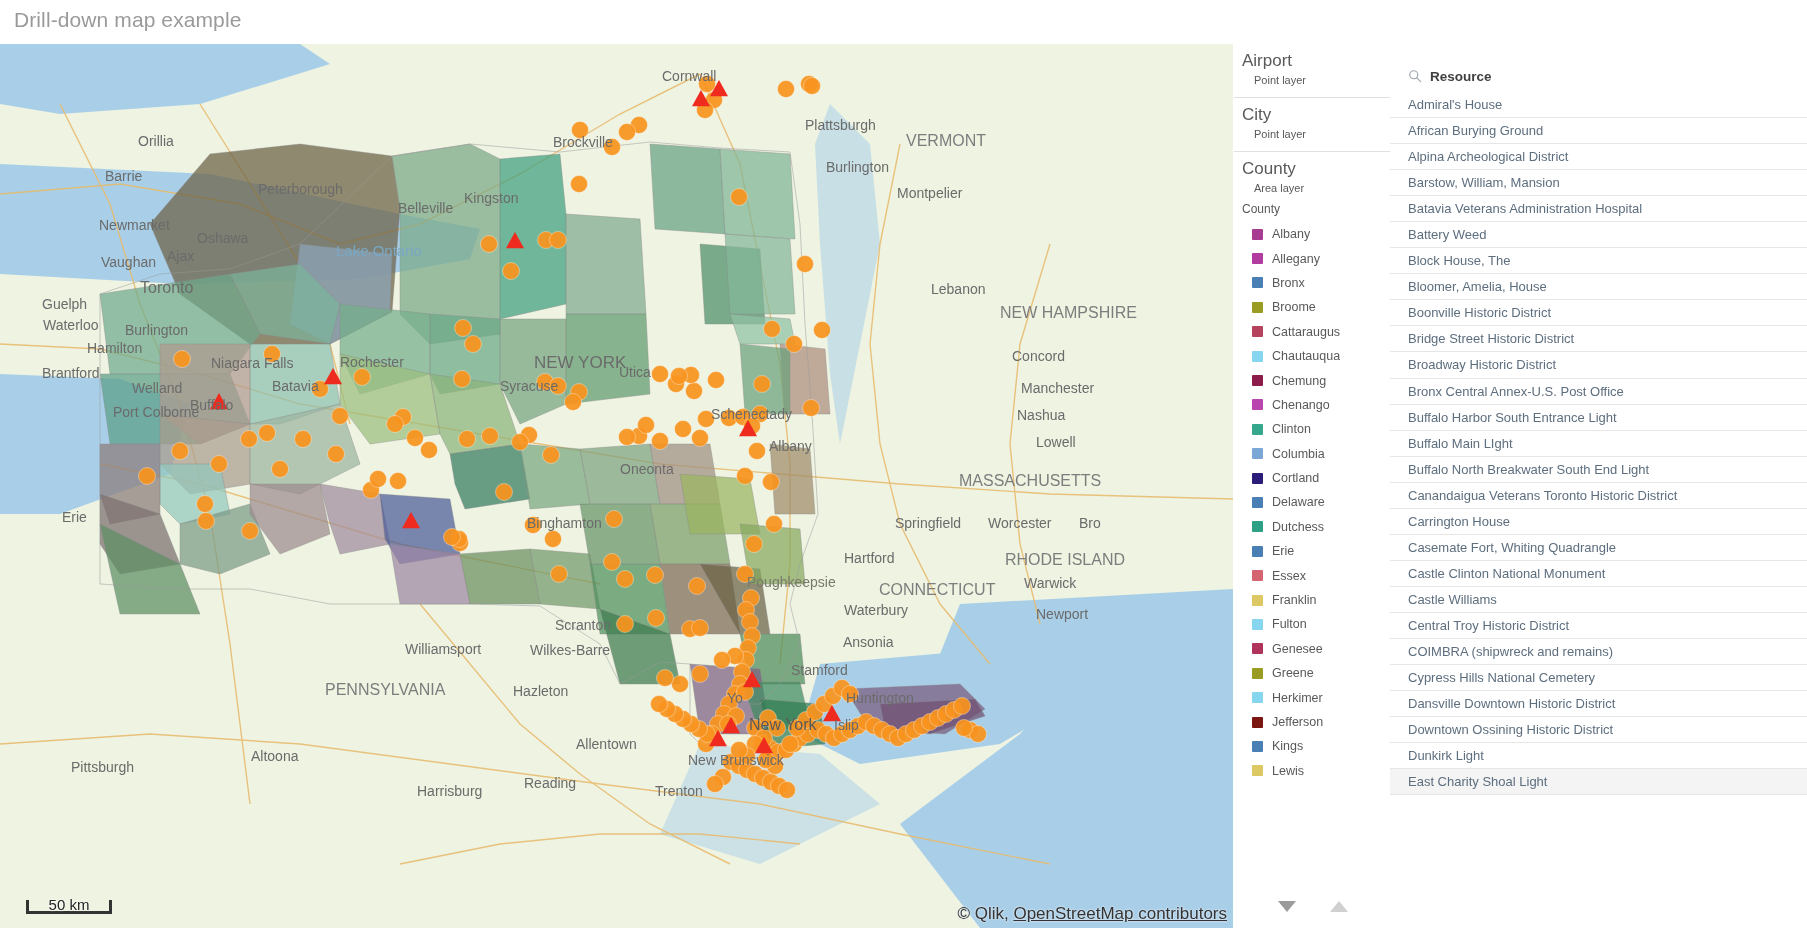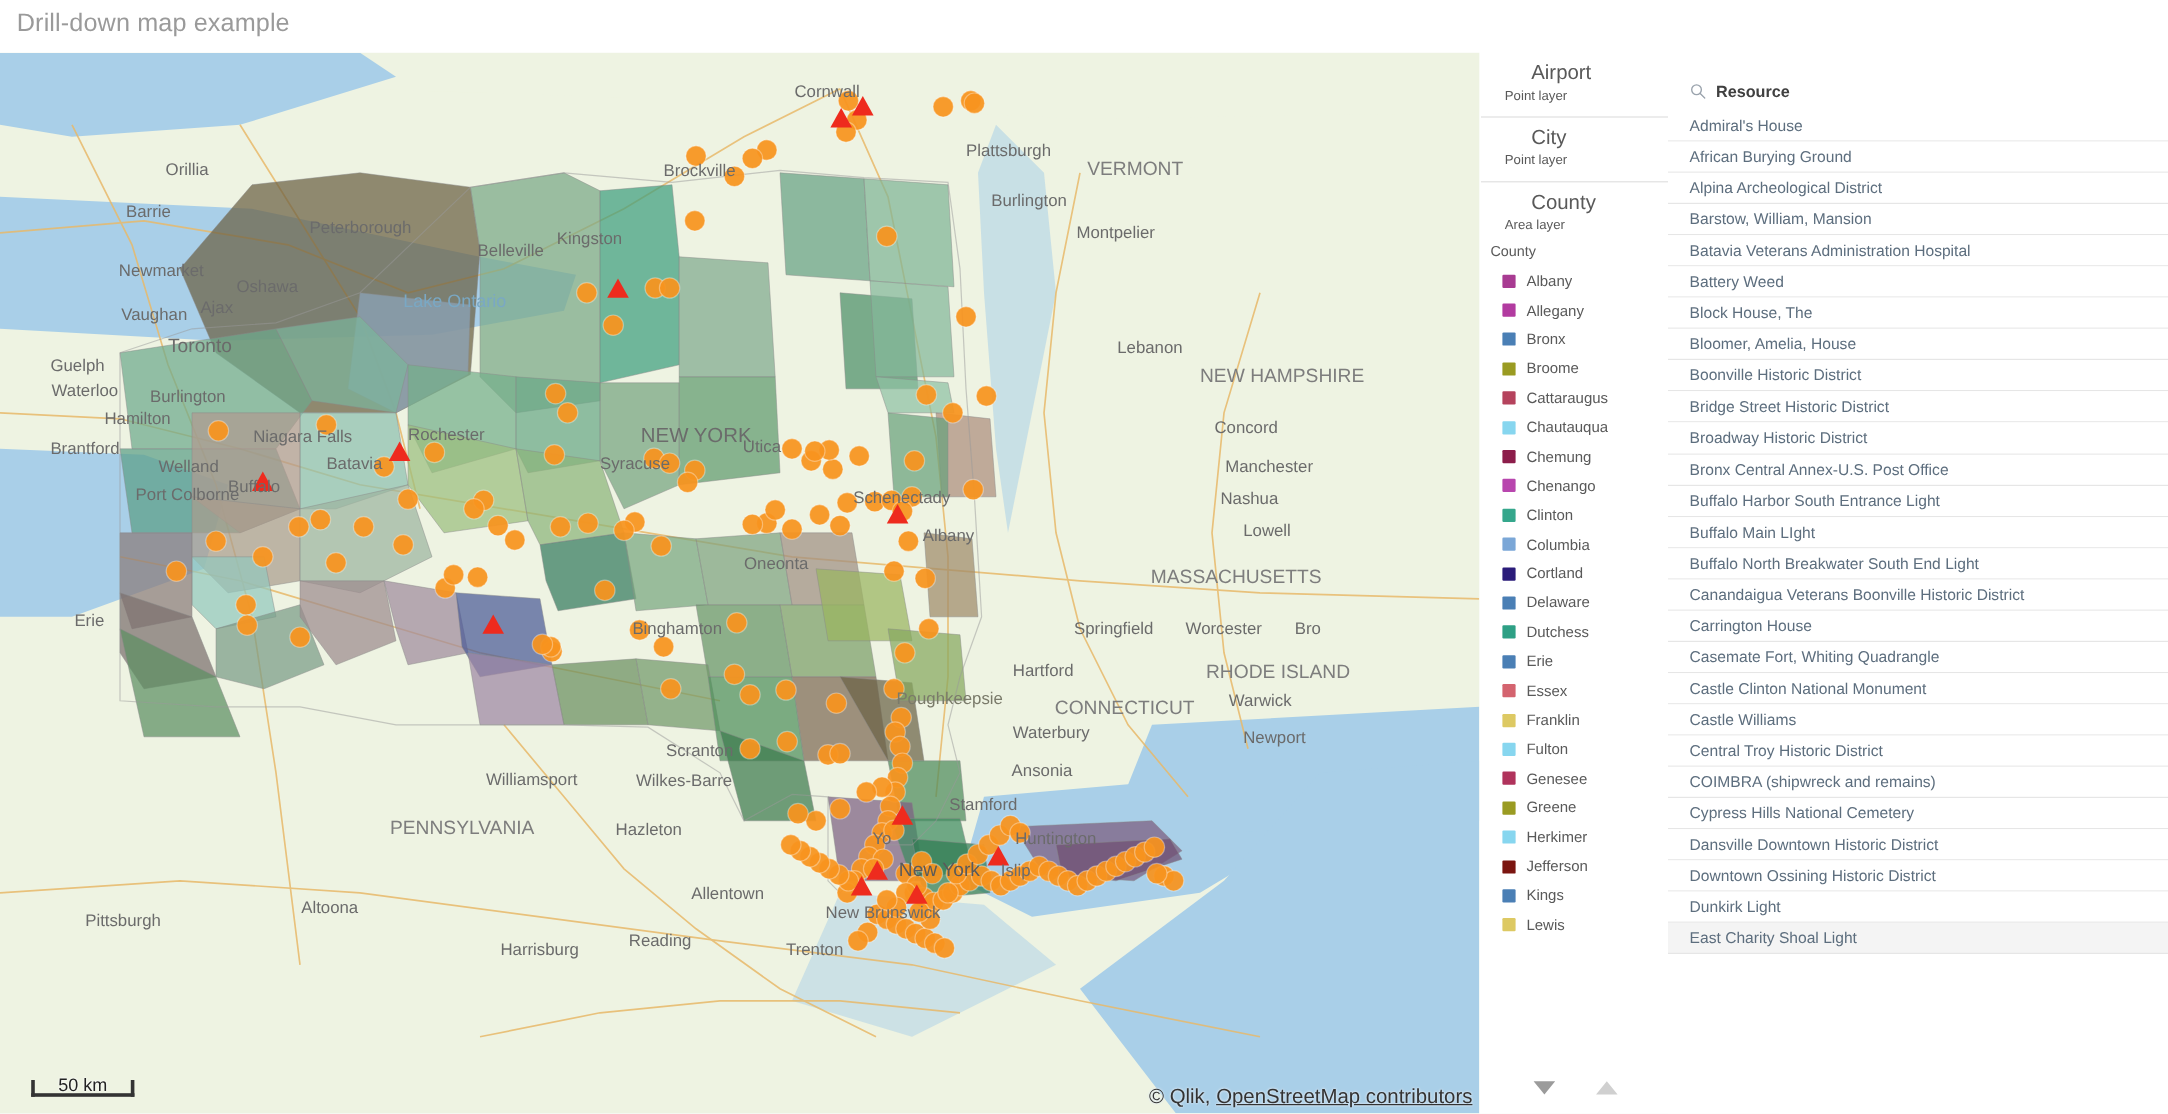--- a/index.html
+++ b/index.html
@@ -53,21 +53,21 @@
     position: absolute; left: 1233px; top: 44px; width: 157px; height: 884px;
     background: #ffffff; overflow: hidden;
     border-left: 1px solid #ffffff;
   }
   .legend-layer {
     padding: 6px 8px 8px 8px;
     border-bottom: 1px solid #e0e0e0;
   }
   .legend-layer.last { border-bottom: none; }
   .legend-layer-title {
-    font-size: 17px; color: #595959; font-weight: 400; line-height: 22px; margin-left: 34px;
+    font-size: 17px; color: #595959; font-weight: 400; line-height: 22px;
   }
   .legend-layer-sub {
     font-size: 11px; color: #595959; line-height: 17px; padding-left: 12px;
   }
   .legend-dim {
     font-size: 12px; color: #595959; line-height: 18px; padding: 3px 0 2px 0;
   }
   .legend-items { padding-top: 2px; }
   .legend-item {
     display: flex; align-items: center; height: 24.4px;
@@ -628,21 +628,21 @@
         <div class="res-row">Battery Weed</div>
         <div class="res-row">Block House, The</div>
         <div class="res-row">Bloomer, Amelia, House</div>
         <div class="res-row">Boonville Historic District</div>
         <div class="res-row">Bridge Street Historic District</div>
         <div class="res-row">Broadway Historic District</div>
         <div class="res-row">Bronx Central Annex-U.S. Post Office</div>
         <div class="res-row">Buffalo Harbor South Entrance Light</div>
         <div class="res-row">Buffalo Main LIght</div>
         <div class="res-row">Buffalo North Breakwater South End Light</div>
-        <div class="res-row">Canandaigua Veterans Boonville Historic District</div>
+        <div class="res-row">Canandaigua Veterans Toronto Historic District</div>
         <div class="res-row">Carrington House</div>
         <div class="res-row">Casemate Fort, Whiting Quadrangle</div>
         <div class="res-row">Castle Clinton National Monument</div>
         <div class="res-row">Castle Williams</div>
         <div class="res-row">Central Troy Historic District</div>
         <div class="res-row">COIMBRA (shipwreck and remains)</div>
         <div class="res-row">Cypress Hills National Cemetery</div>
         <div class="res-row">Dansville Downtown Historic District</div>
         <div class="res-row">Downtown Ossining Historic District</div>
         <div class="res-row">Dunkirk Light</div>

